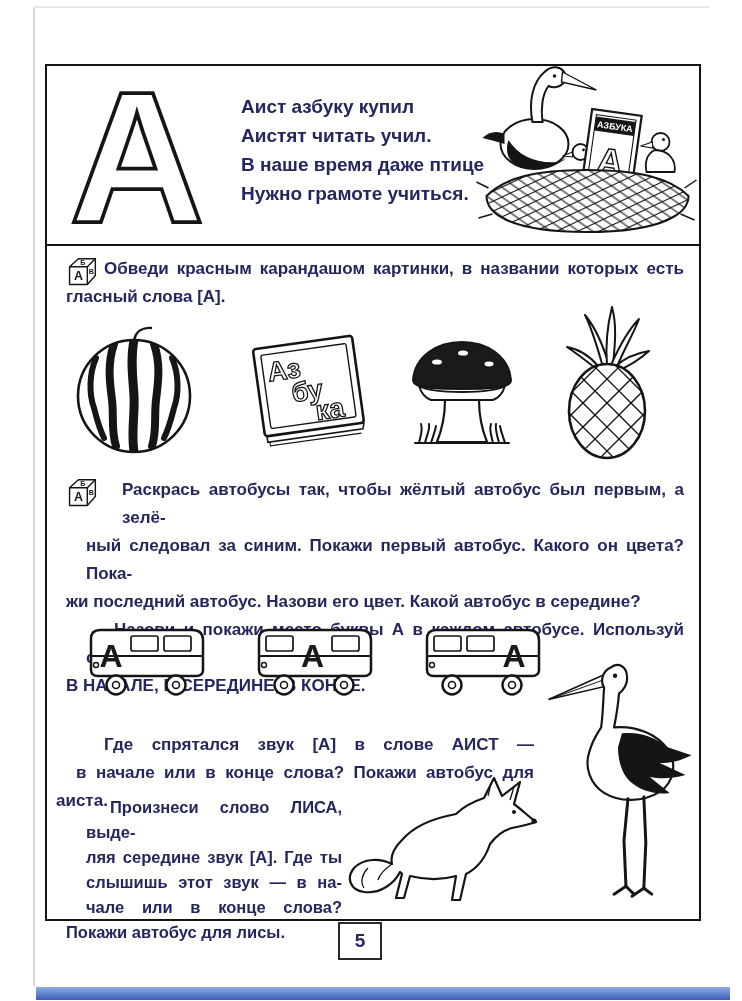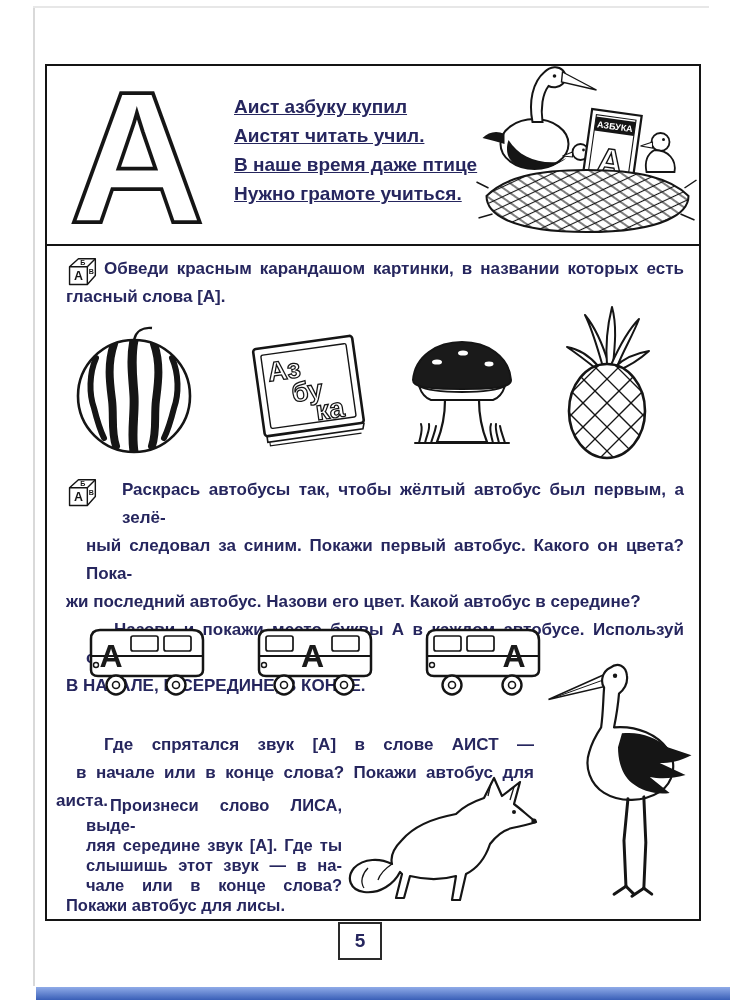--- a/index.html
+++ b/index.html
@@ -10,34 +10,34 @@
     font-weight:700; color:var(--text,#26265e);
   }
   svg { overflow:visible; display:block; }
   .abs { position:absolute; }
   .edge-left { left:33px; top:6px; width:2px; height:980px; background:#d9d9d9; }
   .edge-top  { left:33px; top:6px; width:676px; height:2px; background:#e7e7e7; }
   .frame { left:45px; top:64px; width:652px; height:853px; border:2px solid #141414; }
   .divider { left:45px; top:244px; width:656px; height:0; border-top:2px solid #141414; }
 
   .big-letter { left:62px; top:78px; width:150px; height:152px; }
-  .poem { left:234px; top:92px; font-size:19px; line-height:29px; white-space:nowrap;text-decoration:underline; }
+  .poem { left:241px; top:92px; font-size:19px; line-height:29px; white-space:nowrap; }
   .nest { left:474px; top:46px; width:226px; height:200px; }
 
   .task { font-size:17px; line-height:28px; }
   .jline { text-align:justify; text-align-last:justify;margin-left:20px; }
   .t1 { left:66px; top:255px; width:618px; }
   .t1 .cube { position:absolute; left:0; top:1px; }
   .t1 .l1 { margin-left:38px; }
   .t2 { left:66px; top:476px; width:618px; }
   .t2 .l1 { margin-left:56px; }
   .t2 .indent { text-indent:28px; }
   .t3a { left:56px; top:731px; width:478px; }
   .t3a .indent { text-indent:28px; }
-  .t3b { left:66px; top:795px; width:276px; font-size:16.5px; line-height:20px; }
+  .t3b { left:66px; top:795px; width:276px; font-size:16.5px; line-height:25px; }
   .t3b .indent { text-indent:24px; }
 
   .pic-watermelon { left:70px;  top:316px; width:128px; height:142px; }
   .pic-book      { left:243px; top:320px; width:132px; height:132px; }
   .pic-mushroom  { left:403px; top:330px; width:118px; height:122px; }
   .pic-pineapple { left:553px; top:303px; width:108px; height:160px; }
 
   .bus1 { left:84px;  top:622px; width:128px; height:82px; }
   .bus2 { left:252px; top:622px; width:128px; height:82px; }
   .bus3 { left:420px; top:622px; width:128px; height:82px; }

